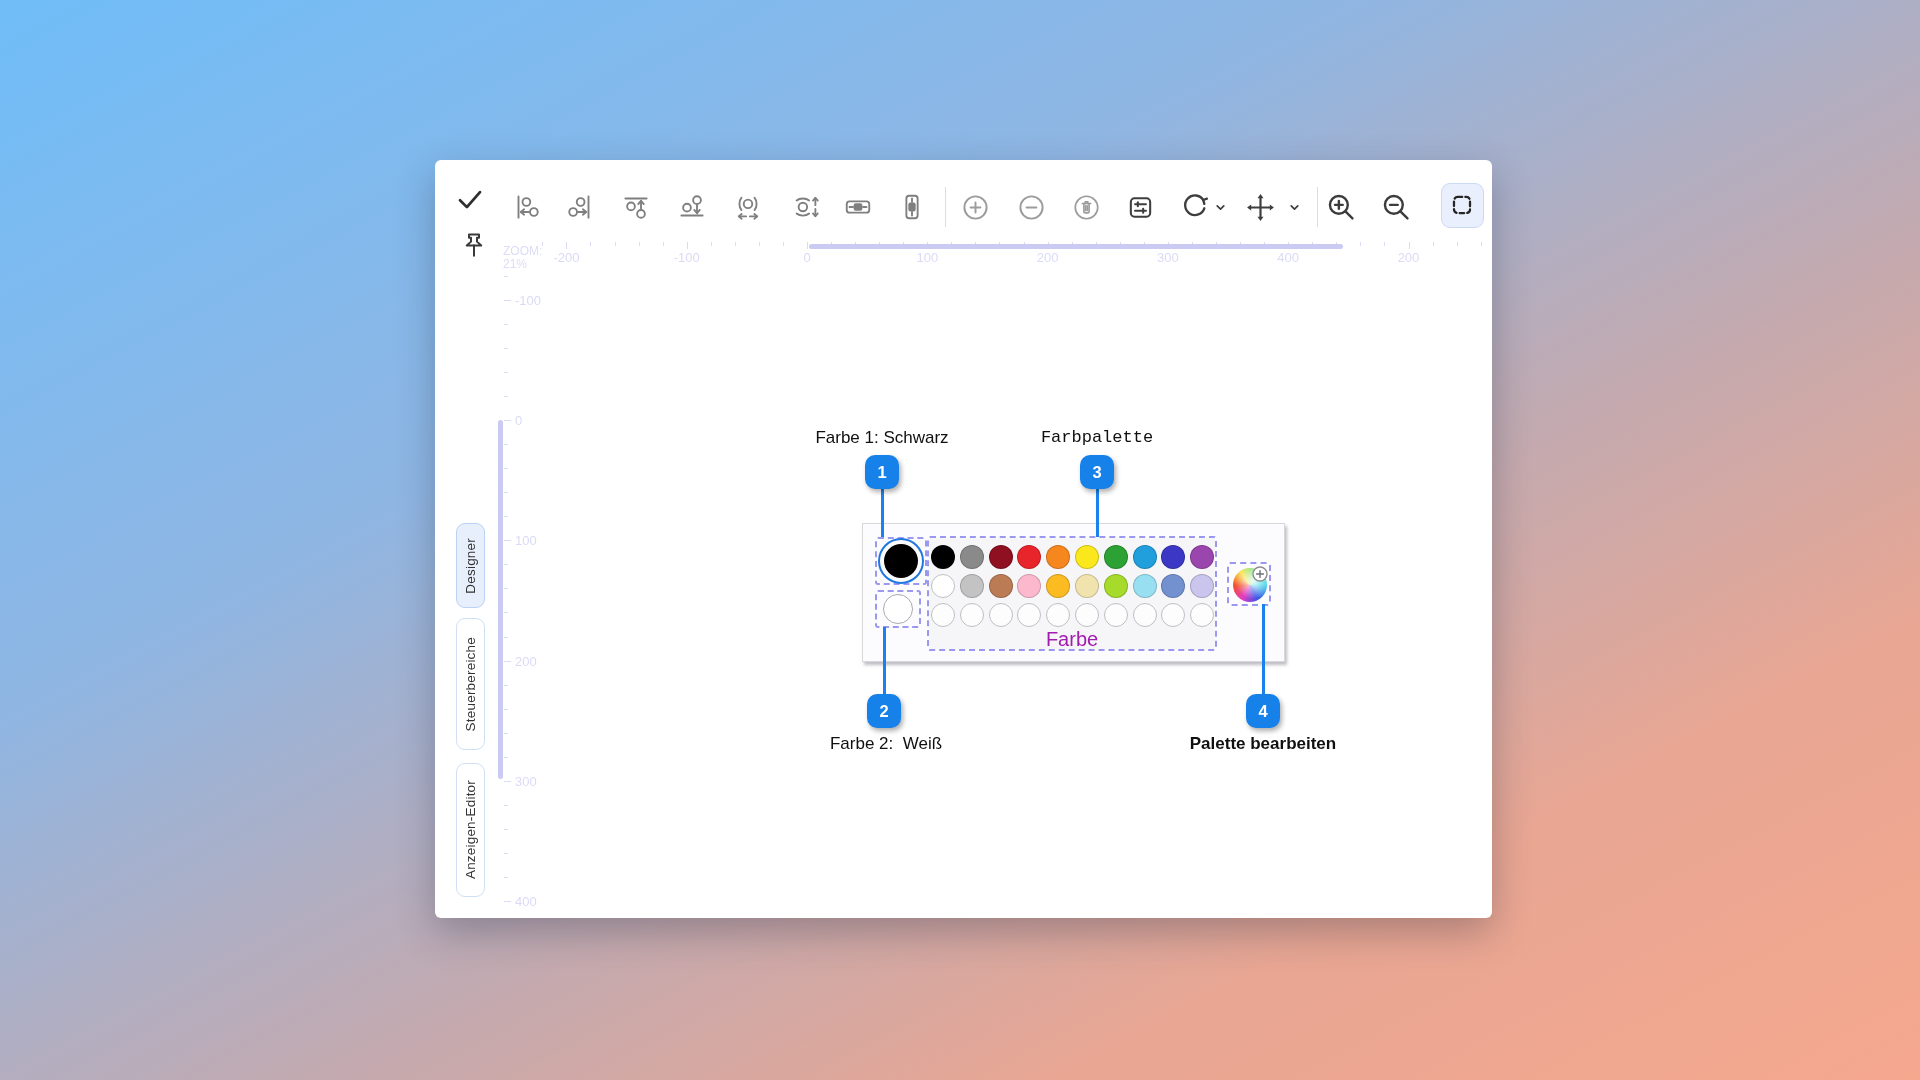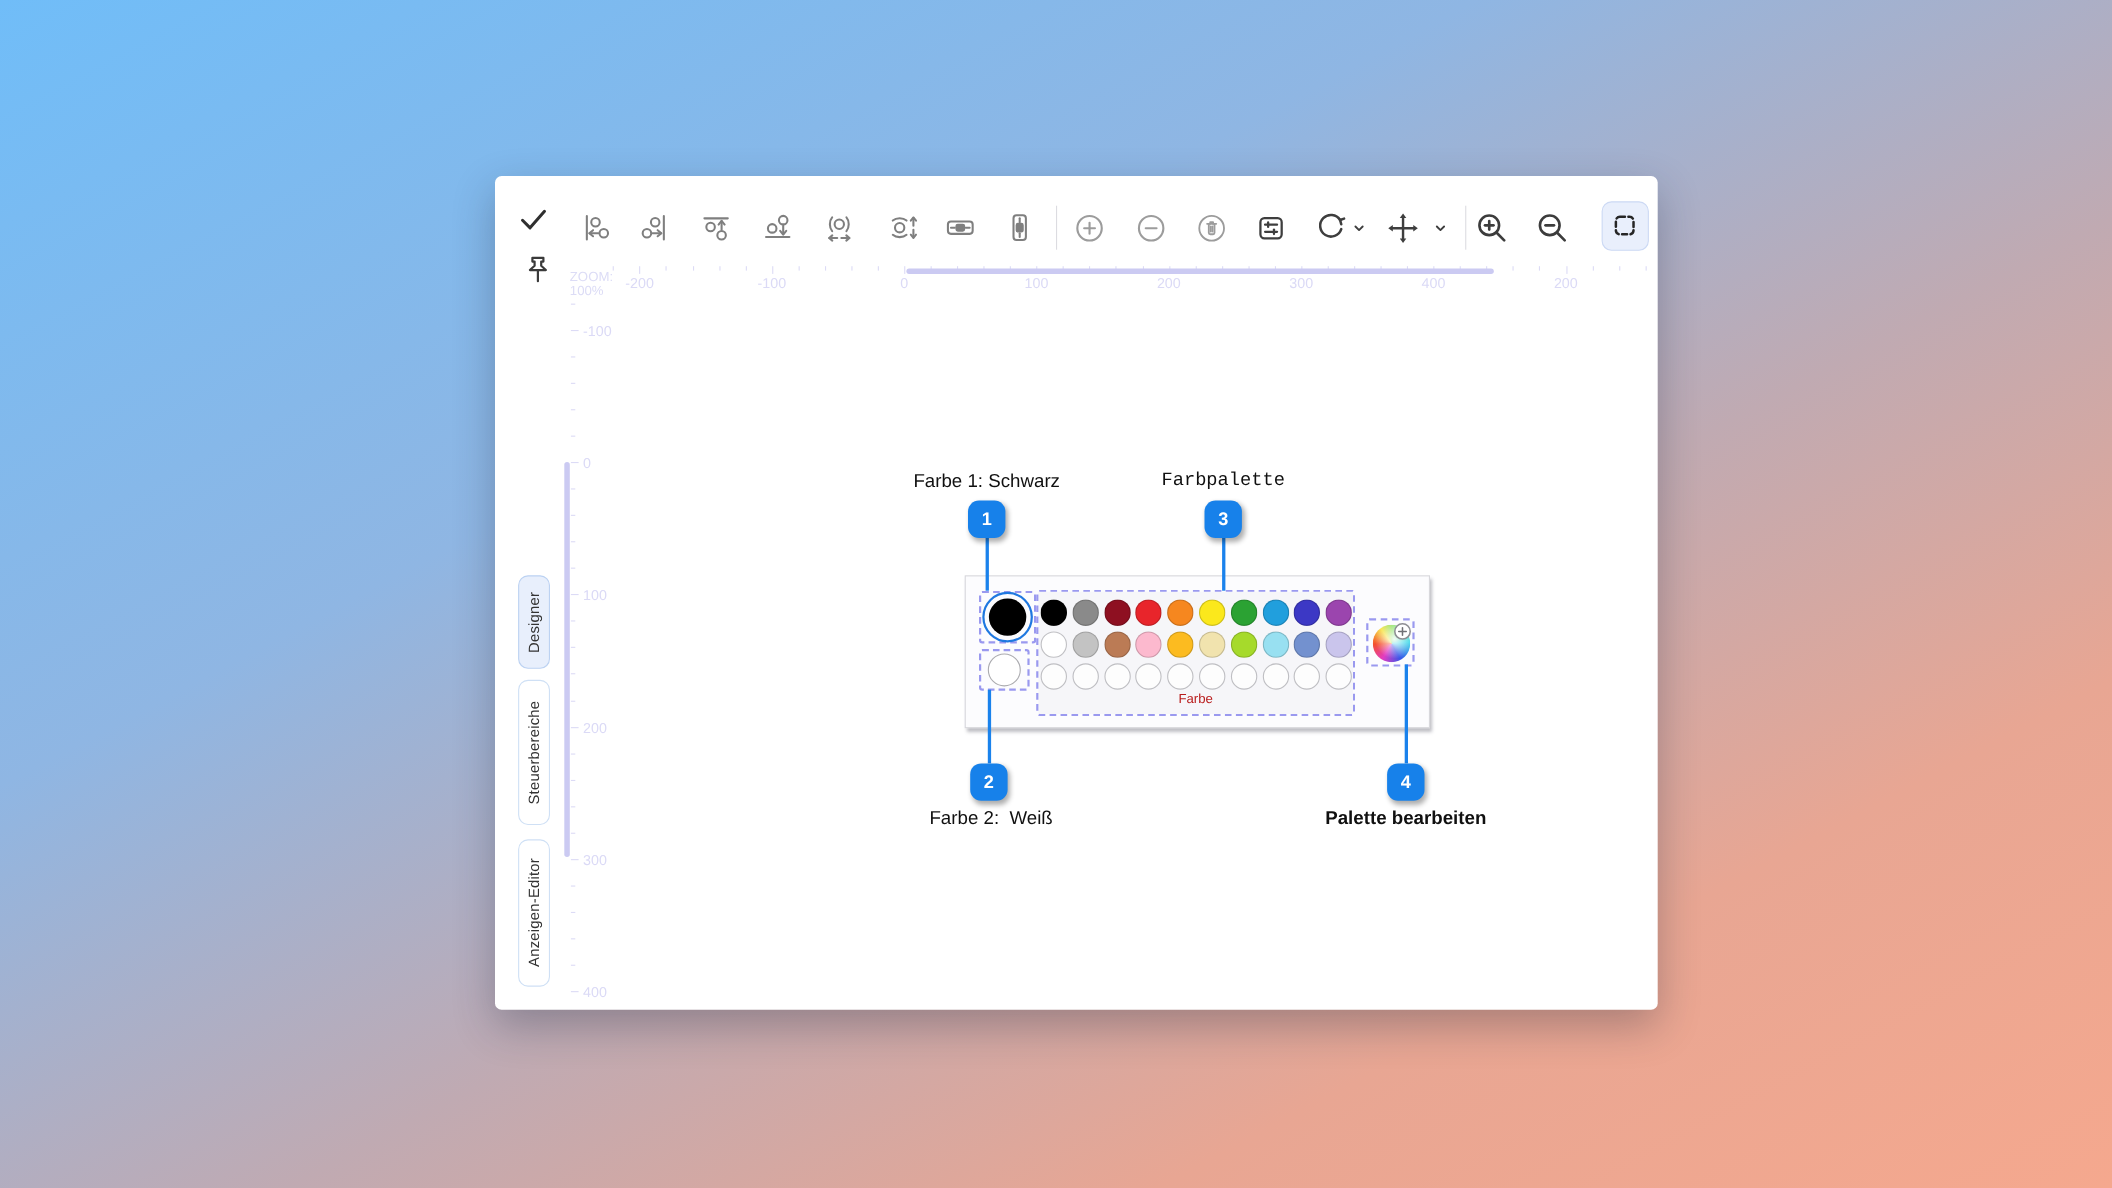--- a/index.html
+++ b/index.html
@@ -1,20 +1,20 @@
 <!DOCTYPE html>
 <html><head>
 <meta charset="utf-8">
 <style>
   * { margin:0; padding:0; box-sizing:border-box; }
   html,body { width:1920px; height:1080px; overflow:hidden;
     font-family:"Liberation Sans","DejaVu Sans",sans-serif; }
   #desktop { position:relative; width:1920px; height:1080px;
     background:linear-gradient(152deg,#70bdf8 0%,#8fb6e3 34%,#c0aab2 58%,#e8a693 78%,#f5a88e 100%); }
-  #window { position:absolute; left:450px; top:160px; width:1057px; height:758px;
+  #window { position:absolute; left:435px; top:160px; width:1057px; height:758px;
     background:#ffffff; border-radius:6px; box-shadow:0 14px 38px rgba(25,35,60,.30);
     overflow:hidden; }
   .tool { position:absolute; display:flex; align-items:center; justify-content:center;
     width:32px; height:32px; cursor:pointer; }
   .tool.small { width:15px; height:15px; }
   .tool.active-tool { width:43px; height:45px; background:#e9effc;
     border:1px solid #ccd9f4; border-radius:9px; }
   .sep { position:absolute; width:1px; height:40px; background:#dcdce1; }
   
   .tick-h { position:absolute; width:1px; background:#dcdbf6; }
@@ -41,21 +41,21 @@
   #color1-disc { position:absolute; left:21px; top:20px; width:34px; height:34px;
     border-radius:50%; cursor:pointer; }
   #color2-disc { position:absolute; left:20px; top:70px; width:30px; height:30px;
     border:1.5px solid #ababaf; border-radius:50%; background:#fff; cursor:pointer; }
   #palette-region { position:absolute; left:66px; top:14px; width:286px; height:111px;
     background:#f6f6f9; }
   .swatch { position:absolute; width:24px; height:24px; border-radius:50%;
     border:1px solid rgba(0,0,0,.18); cursor:pointer; }
   .swatch.empty { border:1px solid #bfbfc3; background:#fdfdfd; }
   #palette-caption { position:absolute; left:0; top:90px; width:286px; text-align:center;
-    font-size:12px; color:#b91c1c; }
+    font-size:20px; color:#a21caf; }
   #color-wheel { position:absolute; left:370px; top:44px; width:34px; height:34px;
     border-radius:50%; cursor:pointer;
     background:radial-gradient(circle at 58% 38%, rgba(255,255,255,.9), rgba(255,255,255,0) 62%),
       conic-gradient(from 0deg,#8ade52 0deg,#2bd5e8 85deg,#3b55e8 150deg,#e23cc3 210deg,#f4502e 268deg,#f7e23c 325deg,#8ade52 360deg); }
   #wheel-plus { position:absolute; left:389px; top:42px; }
   
   .callout-line { position:absolute; width:3px; background:#1a82ec; }
   .callout-badge { position:absolute; width:34px; height:34px; border-radius:10px;
     background:#1781ea; color:#fff; font-size:16.5px; font-weight:bold;
     display:flex; align-items:center; justify-content:center;
@@ -235,21 +235,21 @@
           </svg>
         </div>
         <div class="sep" style="left: 510px; top: 27px;"></div>
         <div class="sep" style="left: 882px; top: 27px;"></div>
       </div>
 
     <div id="canvas" style="position:absolute; inset:0; z-index:0;"></div>
 
     <div id="zoom-indicator">
       <div>ZOOM:</div>
-      <div>100%</div>
+      <div>21%</div>
     </div>
 
     <div id="ruler-h">
         <div class="tick-h" style="left: 107.34px; top: 82px; height: 4px;"></div>
         <div class="tick-h" style="left: 131.4px; top: 82px; height: 7px;"></div>
         <div class="tick-h" style="left: 155.46px; top: 82px; height: 4px;"></div>
         <div class="tick-h" style="left: 179.52px; top: 82px; height: 4px;"></div>
         <div class="tick-h" style="left: 203.58px; top: 82px; height: 4px;"></div>
         <div class="tick-h" style="left: 227.64px; top: 82px; height: 4px;"></div>
         <div class="tick-h" style="left: 251.7px; top: 82px; height: 7px;"></div>

